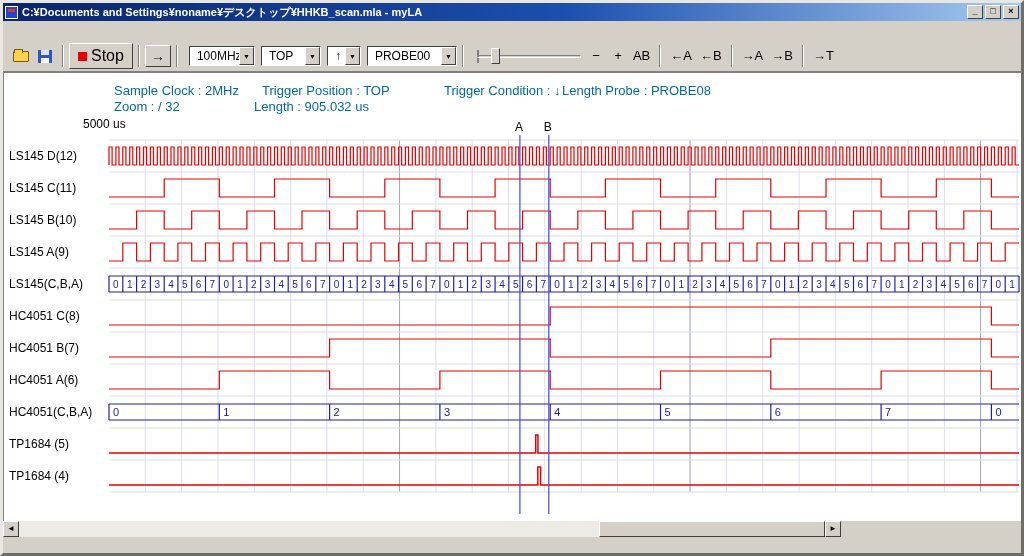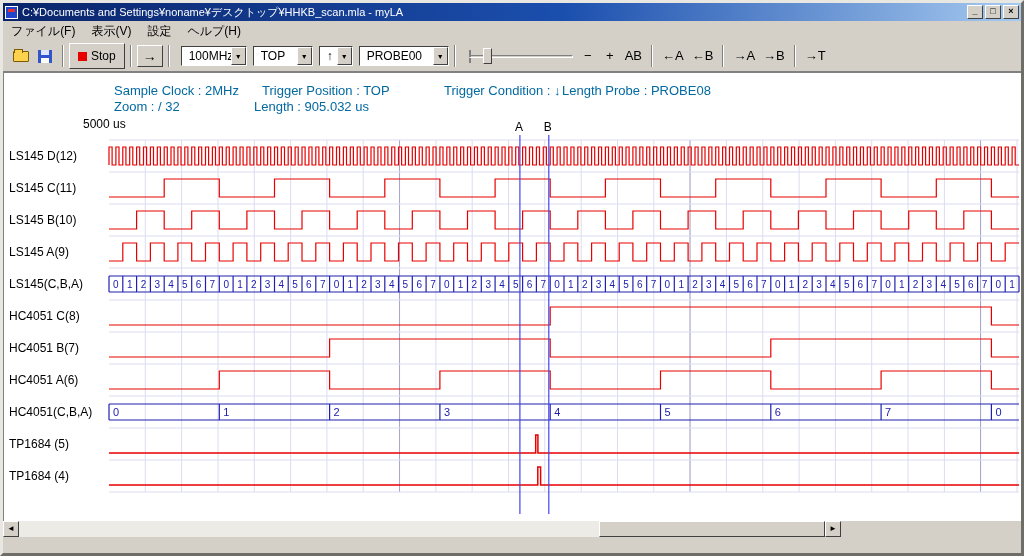--- a/index.html
+++ b/index.html
@@ -3,36 +3,36 @@
 <meta charset="utf-8">
 <style>
   *{box-sizing:border-box;margin:0;padding:0}
   html,body{width:1024px;height:556px;overflow:hidden;font-family:"Liberation Sans",sans-serif}
   #window{position:relative;width:1024px;height:556px;background:#d4d0c8;
     border:3px solid #d4d0c8;border-top-color:#e9e7e2;border-left-color:#e9e7e2;border-right-color:#6f6d68;border-bottom-color:#6f6d68}
   .titlebar{position:absolute;left:0;top:0;width:1018px;height:18px;
     background:linear-gradient(to right,#0a246a,#1b4fae 55%,#a6caf0);display:flex;align-items:center;padding:0 2px}
   .title-icon{width:13px;height:13px;background:#2244cc;border:1px solid #fff;position:relative;flex:0 0 auto}
   .title-icon::after{content:"";position:absolute;left:2px;top:2px;width:7px;height:3px;background:#e03030}
-  .title-text{color:#fff;font-size:11px;font-weight:normal;margin-left:4px;flex:1;white-space:nowrap;overflow:hidden}
+  .title-text{color:#fff;font-size:11px;font-weight:bold;margin-left:4px;flex:1;white-space:nowrap;overflow:hidden}
   .tbtn{width:16px;height:14px;margin-left:2px;background:#d4d0c8;border:1px solid;border-color:#fff #404040 #404040 #fff;
     font-size:9px;line-height:11px;text-align:center;font-weight:bold;color:#000;flex:0 0 auto}
   .menubar{position:absolute;left:0;top:18px;width:1018px;height:20px;background:#d4d0c8;display:flex;align-items:center;font-size:12px}
   .menu-item{padding:2px 8px;white-space:nowrap}
   .toolbar{position:absolute;left:0;top:38px;width:1018px;height:31px;background:#d4d0c8;display:flex;align-items:center;
     padding-left:6px;border-bottom:1px solid #808080}
   .tsep{width:2px;height:22px;border-left:1px solid #808080;border-right:1px solid #fff;margin:0 5px;flex:0 0 auto}
   .tool-icon-btn{width:24px;height:22px;display:flex;align-items:center;justify-content:center;flex:0 0 auto}
   .icon-folder{width:16px;height:11px;background:#ffd24d;border:1px solid #7a5c00;border-radius:1px;position:relative}
   .icon-folder::before{content:"";position:absolute;left:0;top:-3px;width:7px;height:3px;background:#ffd24d;border:1px solid #7a5c00;border-bottom:none}
   .icon-floppy{width:14px;height:13px;background:#3355cc;position:relative}
   .icon-floppy::before{content:"";position:absolute;left:3px;top:0;width:8px;height:5px;background:#dfe5ff}
   .icon-floppy::after{content:"";position:absolute;left:3px;bottom:0;width:8px;height:5px;background:#fff}
   .stop-button{height:22px;padding:12px 8px;display:flex;align-items:center;gap:4px;background:#d4d0c8;
-    border:1px solid;border-color:#fff #404040 #404040 #fff;font-size:12px;flex:0 0 auto}
+    border:1px solid;border-color:#fff #404040 #404040 #fff;font-size:16px;flex:0 0 auto}
   .stop-square{width:9px;height:9px;background:#e80000;flex:0 0 auto}
   .run-button{width:26px;height:22px;background:#d4d0c8;border:1px solid;border-color:#fff #404040 #404040 #fff;
     font-size:14px;text-align:center;line-height:20px;flex:0 0 auto}
   .combo{height:20px;background:#fff;border:1px solid;border-color:#404040 #fff #fff #404040;display:flex;align-items:stretch;
     margin-left:6px;flex:0 0 auto}
   .combo-text{flex:1;font-size:12px;line-height:18px;padding-left:7px;overflow:hidden;white-space:nowrap}
   .combo-arrow{width:15px;background:#d4d0c8;border:1px solid;border-color:#fff #404040 #404040 #fff;
     display:flex;align-items:center;justify-content:center}
   .combo-arrow::after{content:"▼";font-size:7px}
   .slider{position:relative;width:112px;height:22px;margin-left:4px;flex:0 0 auto}
@@ -67,26 +67,20 @@
 <div id="window">
 
   <div class="titlebar">
     <div class="title-icon"></div>
     <div class="title-text">C:¥Documents and Settings¥noname¥デスクトップ¥HHKB_scan.mla - myLA</div>
     <div class="tbtn">_</div>
     <div class="tbtn">□</div>
     <div class="tbtn">×</div>
   </div>
 
-  <div class="menubar">
-    <div class="menu-item">ファイル(F)</div>
-    <div class="menu-item">表示(V)</div>
-    <div class="menu-item">設定</div>
-    <div class="menu-item">ヘルプ(H)</div>
-  </div>
 
   <div class="toolbar">
     <div class="tool-icon-btn">
       <div class="icon-folder"></div>
     </div>
     <div class="tool-icon-btn">
       <div class="icon-floppy"></div>
     </div>
     <div class="tsep"></div>
     <div class="stop-button">

